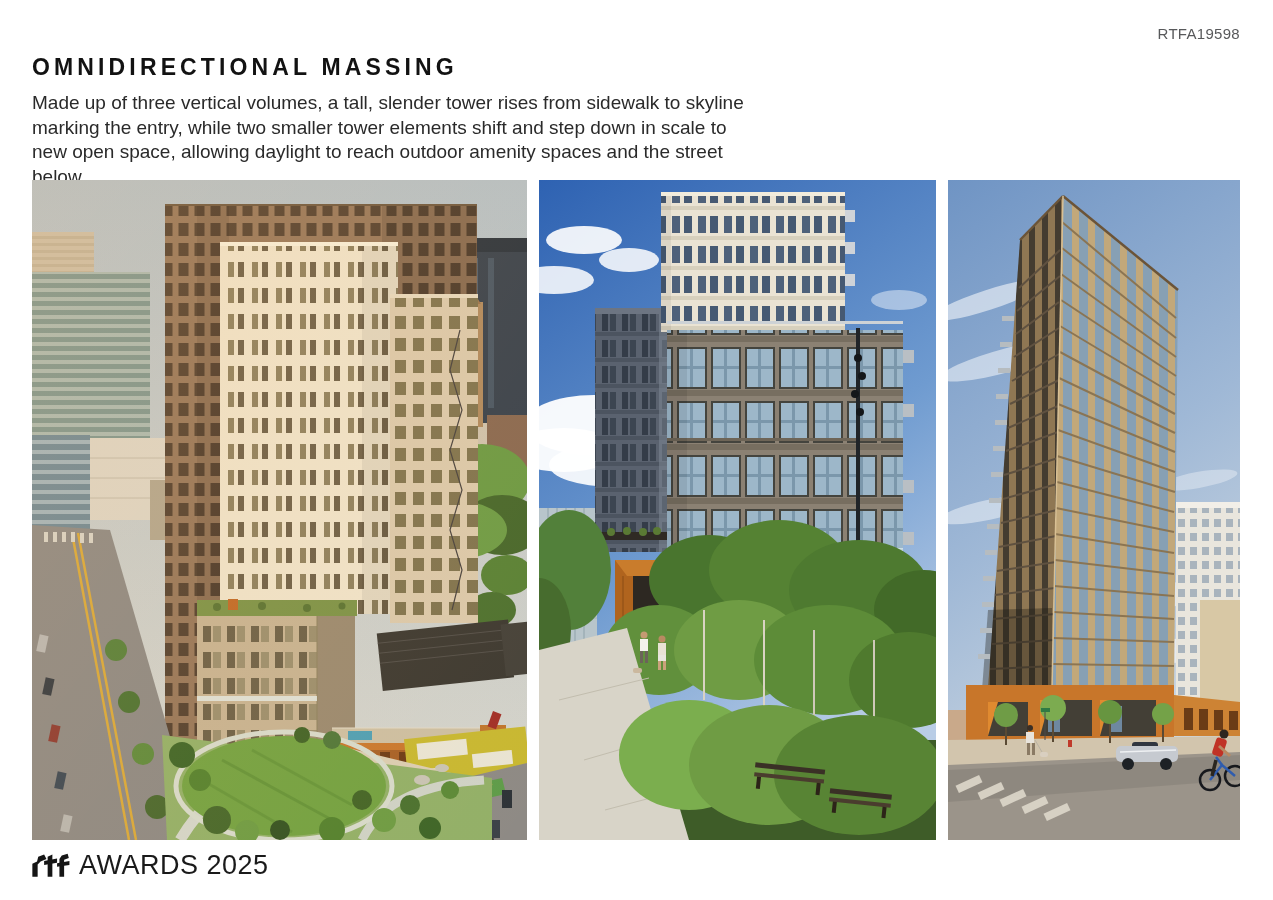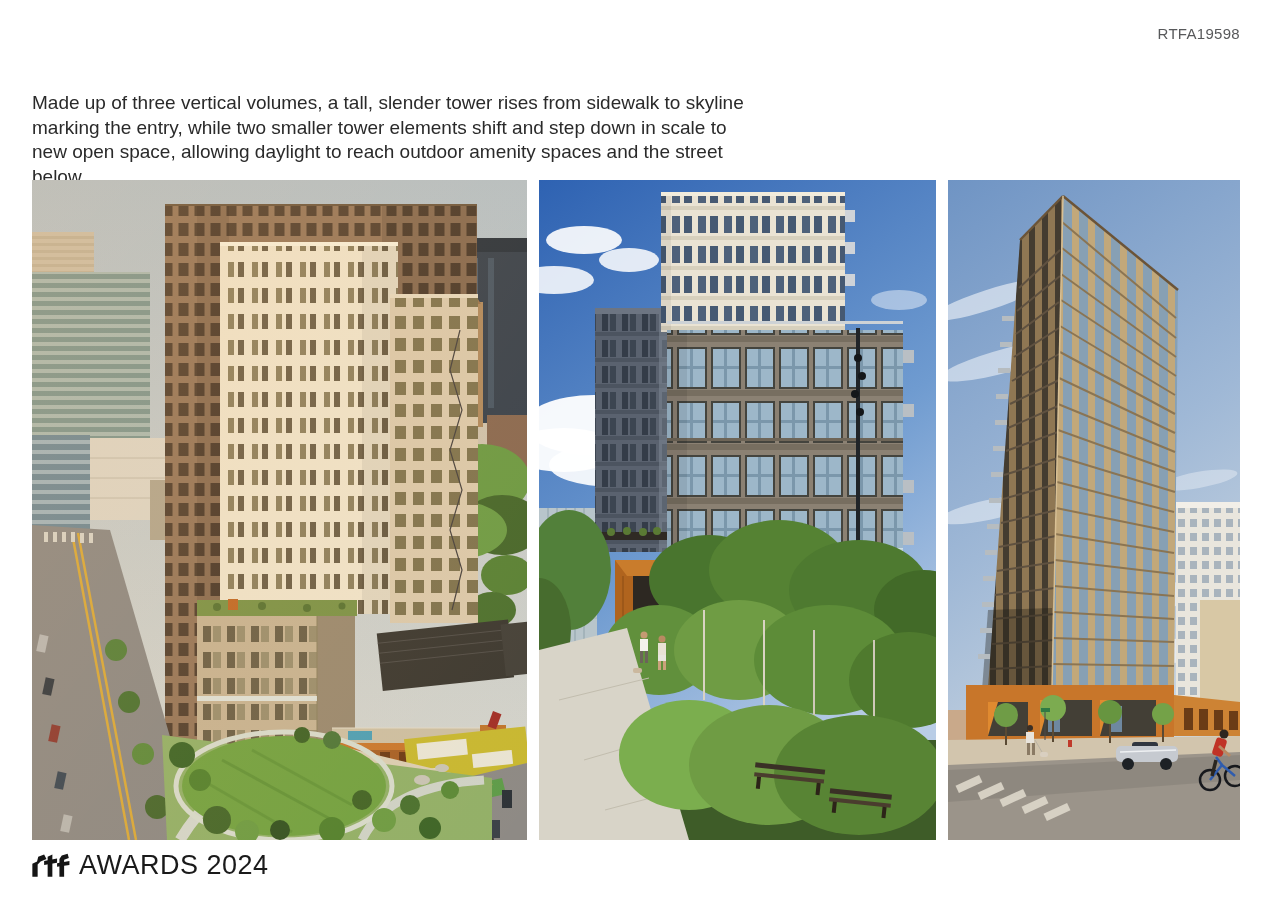--- a/index.html
+++ b/index.html
@@ -15,20 +15,21 @@
   .gallery svg{display:block;}
   .footer{position:absolute;left:30px;top:845px;display:flex;align-items:center;gap:9px;}
   .awards{font-size:27px;color:#1a1a1a;letter-spacing:.5px;line-height:1;}
 </style>
 </head>
 <body>
 
 <div class="page">
 
   <div class="doc-code">RTFA19598</div>
+  <h1 class="title">OMNIDIRECTIONAL MASSING</h1>
   <p class="body-text">Made up of three vertical volumes, a tall, slender tower rises from sidewalk to skyline marking the entry, while two smaller tower elements shift and step down in scale to new open space, allowing daylight to reach outdoor amenity spaces and the street below.</p>
 
   <div class="gallery">
 
     <figure aria-label="Aerial golden-hour view of the three-volume residential towers with rooftop gardens, park lawn, retail pavilions and streets">
       <svg width="495" height="660" viewBox="0 0 495 660">
         <defs>
           <linearGradient id="p1sky" x1="0" y1="0" x2="0" y2="1">
             <stop offset="0" stop-color="#b5c0c6"></stop>
               <stop offset="1" stop-color="#d8d6cc"></stop>
@@ -622,16 +623,16 @@
   <div class="footer">
     <svg width="40" height="40" viewBox="0 0 68 48">
       <g fill="#151515">
         <polygon points="4,44 4,22 12,18 14,10 24,6 28,14 18,18 13,23 13,44"></polygon>
         <polygon points="30,44 30,10 38,6 38,44"></polygon>
         <polygon points="24,24 24,17 46,13 46,20"></polygon>
         <polygon points="50,44 50,14 54,8 64,5 66,12 58,15 58,44"></polygon>
         <polygon points="46,27 46,21 67,17 67,24"></polygon>
       </g>
     </svg>
-    <span class="awards">AWARDS 2024</span>
+    <span class="awards">AWARDS 2025</span>
   </div>
 
 </div>
 
 </body></html>

